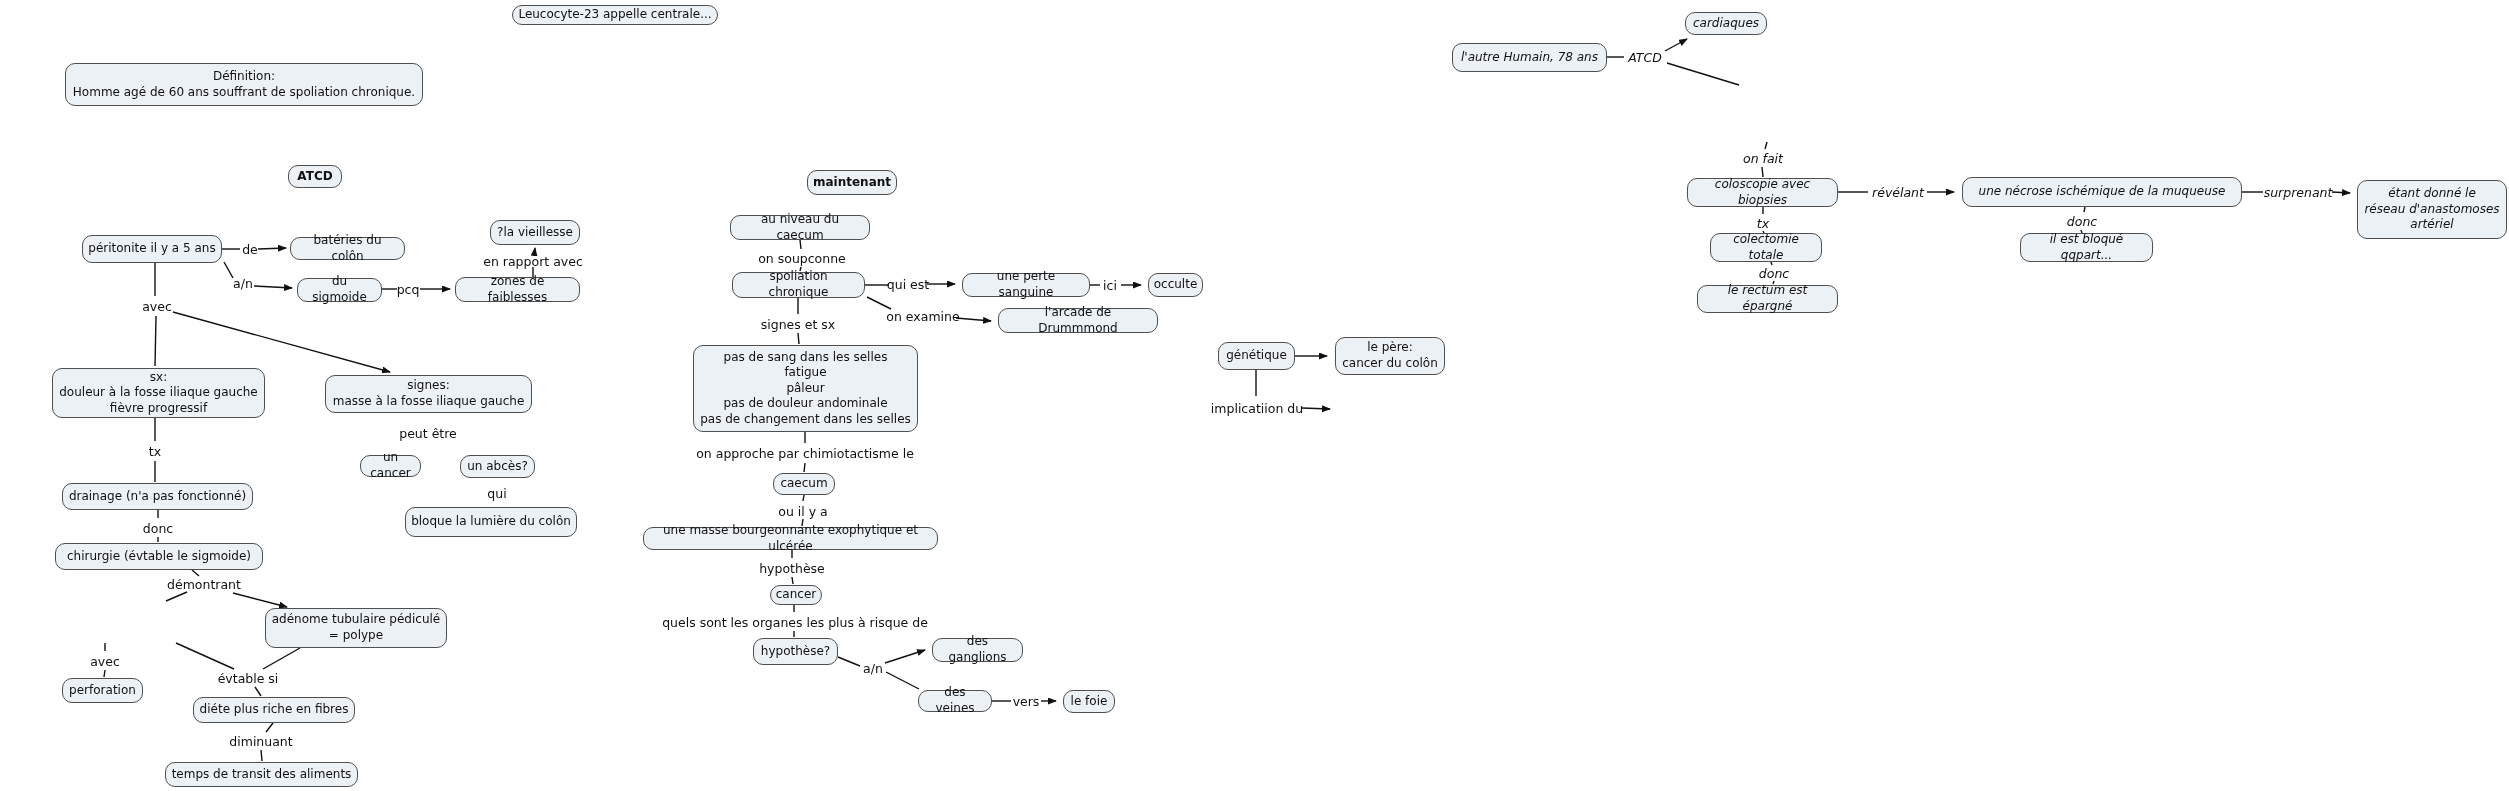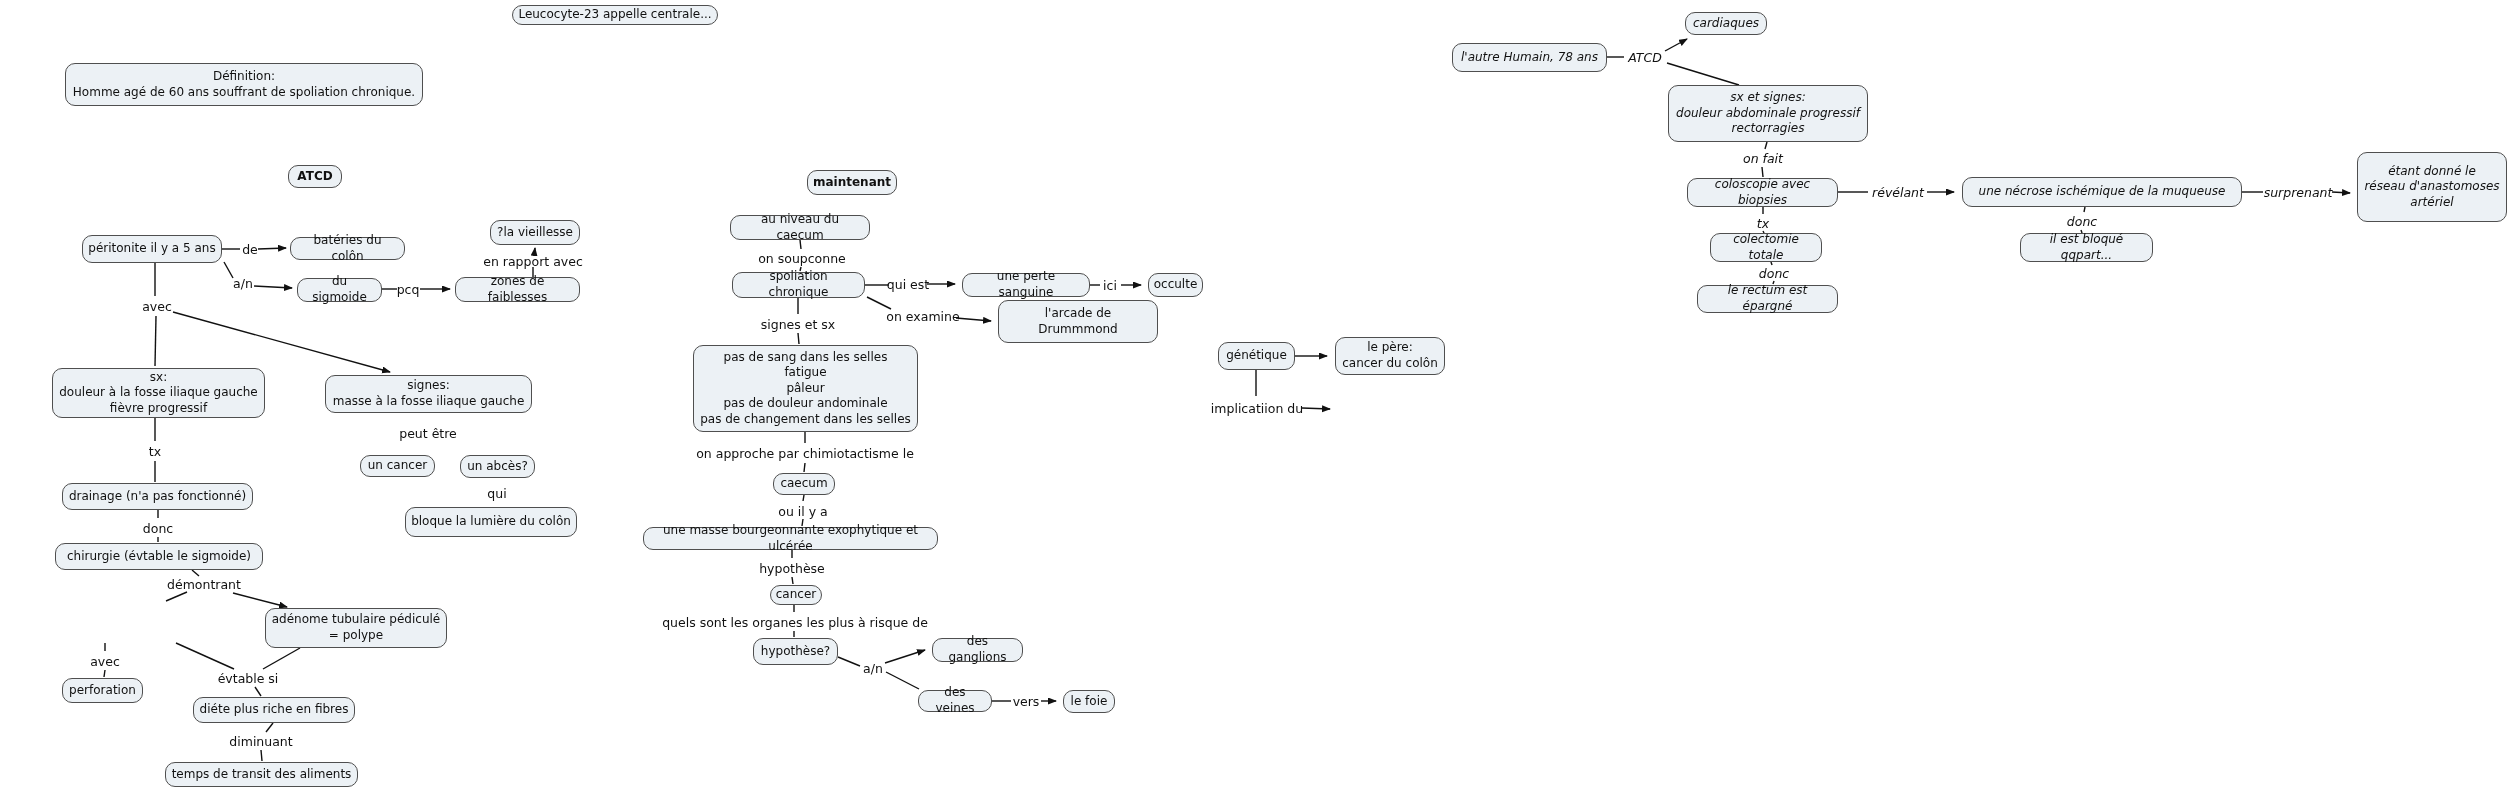--- a/index.html
+++ b/index.html
@@ -100,63 +100,60 @@
   <div class="node" style="left:82px;top:235px;width:140px;height:28px">péritonite il y a 5 ans</div>
   <div class="node" style="left:290px;top:237px;width:115px;height:23px">batéries du colôn</div>
   <div class="node" style="left:297px;top:278px;width:85px;height:24px">du sigmoide</div>
   <div class="node" style="left:455px;top:277px;width:125px;height:25px">zones de faiblesses</div>
   <div class="node" style="left:490px;top:220px;width:90px;height:25px">?la vieillesse</div>
   <div class="node" style="left:52px;top:368px;width:213px;height:50px">sx:
 douleur à la fosse iliaque gauche
 fièvre progressif</div>
   <div class="node" style="left:325px;top:375px;width:207px;height:38px">signes:
 masse à la fosse iliaque gauche</div>
-  <div class="node" style="left:360px;top:455px;width:75px;height:22px">un cancer</div>
+  <div class="node" style="left:360px;top:455px;width:61px;height:22px">un cancer</div>
   <div class="node" style="left:460px;top:455px;width:75px;height:23px">un abcès?</div>
   <div class="node" style="left:405px;top:507px;width:172px;height:30px">bloque la lumière du colôn</div>
   <div class="node" style="left:62px;top:483px;width:191px;height:27px">drainage (n'a pas fonctionné)</div>
   <div class="node" style="left:55px;top:543px;width:208px;height:27px">chirurgie (évtable le sigmoide)</div>
   <div class="node" style="left:62px;top:678px;width:81px;height:25px">perforation</div>
   <div class="node" style="left:265px;top:608px;width:182px;height:40px">adénome tubulaire pédiculé
 = polype</div>
   <div class="node" style="left:193px;top:697px;width:162px;height:26px">diéte plus riche en fibres</div>
   <div class="node" style="left:165px;top:762px;width:193px;height:25px">temps de transit des aliments</div>
 
   <div class="node" style="left:512px;top:5px;width:206px;height:20px">Leucocyte-23 appelle centrale...</div>
   <div class="node b" style="left:807px;top:170px;width:90px;height:25px">maintenant</div>
   <div class="node" style="left:730px;top:215px;width:140px;height:25px">au niveau du caecum</div>
   <div class="node" style="left:732px;top:272px;width:133px;height:26px">spoliation chronique</div>
   <div class="node" style="left:962px;top:273px;width:128px;height:24px">une perte sanguine</div>
   <div class="node" style="left:1148px;top:273px;width:55px;height:24px">occulte</div>
-  <div class="node" style="left:998px;top:300px;width:160px;height:43px">l'arcade de Drummmond</div>
+  <div class="node" style="left:998px;top:308px;width:160px;height:25px">l'arcade de Drummmond</div>
   <div class="node" style="left:693px;top:345px;width:225px;height:87px">pas de sang dans les selles
 fatigue
 pâleur
 pas de douleur andominale
 pas de changement dans les selles</div>
   <div class="node" style="left:773px;top:473px;width:62px;height:22px">caecum</div>
   <div class="node" style="left:643px;top:527px;width:295px;height:23px">une masse bourgeonnante exophytique et ulcérée</div>
   <div class="node" style="left:770px;top:585px;width:52px;height:20px">cancer</div>
   <div class="node" style="left:753px;top:638px;width:85px;height:27px">hypothèse?</div>
   <div class="node" style="left:932px;top:638px;width:91px;height:24px">des ganglions</div>
   <div class="node" style="left:918px;top:690px;width:74px;height:22px">des veines</div>
   <div class="node" style="left:1063px;top:690px;width:52px;height:23px">le foie</div>
 
   <div class="node" style="left:1218px;top:342px;width:77px;height:28px">génétique</div>
   <div class="node" style="left:1335px;top:337px;width:110px;height:38px">le père:
 cancer du colôn</div>
 
   <div class="node it" style="left:1452px;top:43px;width:155px;height:29px">l'autre Humain, 78 ans</div>
   <div class="node it" style="left:1685px;top:12px;width:82px;height:23px">cardiaques</div>
-  <div class="node it" style="left:1668px;top:85px;width:200px;height:57px">sx et signes:
-douleur abdominale progressif
-rectorragies</div>
   <div class="node it" style="left:1687px;top:178px;width:151px;height:29px">coloscopie avec biopsies</div>
   <div class="node it" style="left:1962px;top:177px;width:280px;height:30px">une nécrose ischémique de la muqueuse</div>
-  <div class="node it" style="left:2357px;top:152px;width:150px;height:70px">étant donné le
+  <div class="node it" style="left:2357px;top:180px;width:150px;height:59px">étant donné le
 réseau d'anastomoses
 artériel</div>
   <div class="node it" style="left:2020px;top:233px;width:133px;height:29px">il est bloqué qqpart...</div>
   <div class="node it" style="left:1710px;top:233px;width:112px;height:29px">colectomie totale</div>
   <div class="node it" style="left:1697px;top:285px;width:141px;height:28px">le rectum est épargné</div>
 
   <div class="link" style="left:250px;top:249px">de</div>
   <div class="link" style="left:243px;top:283px">a/n</div>
   <div class="link" style="left:408px;top:289px">pcq</div>
   <div class="link" style="left:533px;top:261px">en rapport avec</div>

